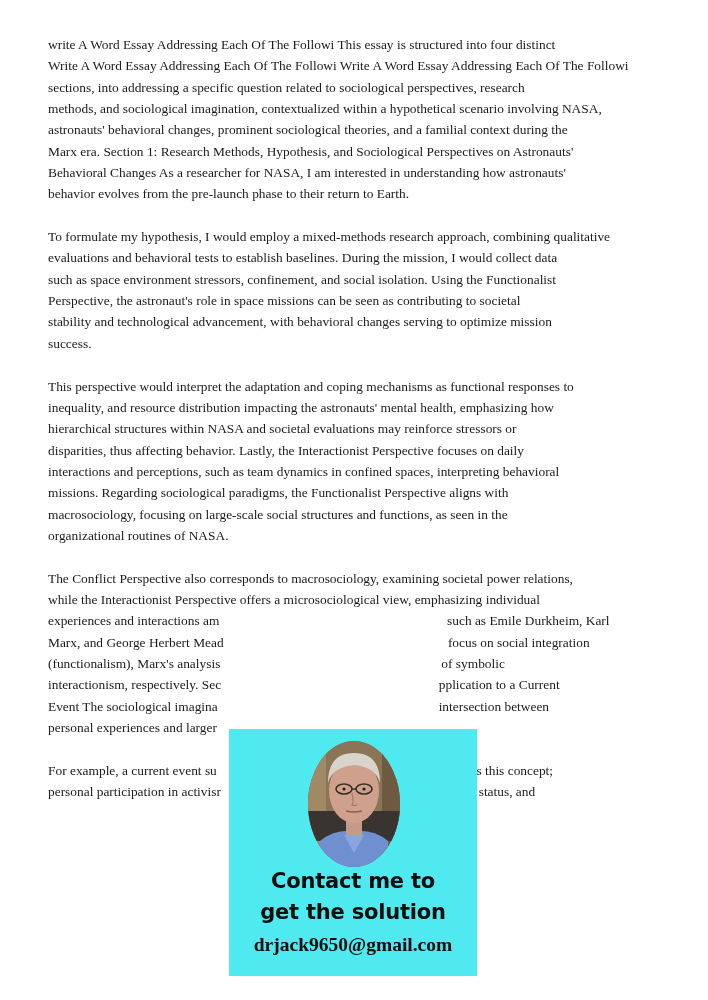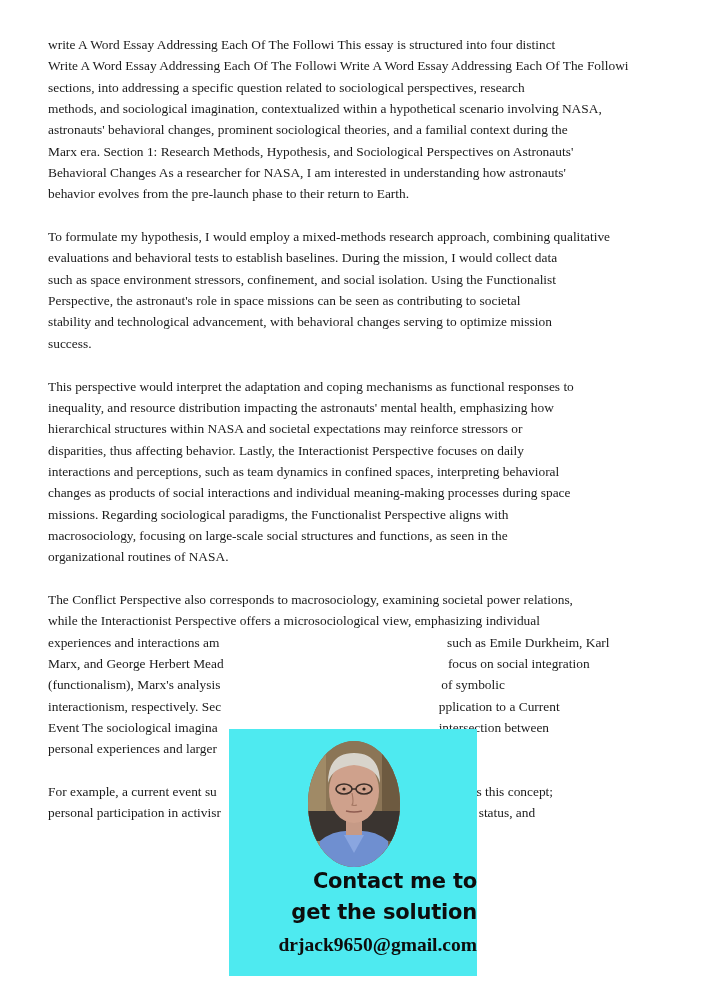--- a/index.html
+++ b/index.html
@@ -51,37 +51,37 @@
     .avatar svg {
       display: block;
       width: 100%;
       height: 100%;
     }
     .promo-heading {
       position: absolute;
       left: 0;
       top: 137px;
       width: 100%;
-      text-align: right;
+      text-align: center;
       font-family: "DejaVu Sans", "Liberation Sans", sans-serif;
       font-weight: bold;
       font-size: 21px;
       line-height: 31px;
       color: #0d0d0d;
       letter-spacing: -0.2px;
     }
     .promo-heading .hl {
       display: block;
     }
     .promo-email {
       position: absolute;
       left: 0;
       top: 204px;
       width: 100%;
-      text-align: right;
+      text-align: center;
       font-family: "Liberation Serif", "DejaVu Serif", serif;
       font-weight: bold;
       font-size: 19.5px;
       line-height: 24px;
       color: #0d0d0d;
     }
   </style>
 </head>
 <body>
 
@@ -100,24 +100,23 @@
     <span class="line">To formulate my hypothesis, I would employ a mixed-methods research approach, combining qualitative</span>
     <span class="line">evaluations and behavioral tests to establish baselines. During the mission, I would collect data</span>
     <span class="line">such as space environment stressors, confinement, and social isolation. Using the Functionalist</span>
     <span class="line">Perspective, the astronaut's role in space missions can be seen as contributing to societal</span>
     <span class="line">stability and technological advancement, with behavioral changes serving to optimize mission</span>
     <span class="line">success.</span>
   </div>
   <div class="para">
     <span class="line">This perspective would interpret the adaptation and coping mechanisms as functional responses to</span>
     <span class="line">inequality, and resource distribution impacting the astronauts' mental health, emphasizing how</span>
-    <span class="line">hierarchical structures within NASA and societal expectations may reinforce stressors or</span>
+    <span class="line">hierarchical structures within NASA and societal evaluations may reinforce stressors or</span>
     <span class="line">disparities, thus affecting behavior. Lastly, the Interactionist Perspective focuses on daily</span>
     <span class="line">interactions and perceptions, such as team dynamics in confined spaces, interpreting behavioral</span>
-    <span class="line">changes as products of social interactions and individual meaning-making processes during space</span>
     <span class="line">missions. Regarding sociological paradigms, the Functionalist Perspective aligns with</span>
     <span class="line">macrosociology, focusing on large-scale social structures and functions, as seen in the</span>
     <span class="line">organizational routines of NASA.</span>
   </div>
   <div class="para">
     <span class="line">The Conflict Perspective also corresponds to macrosociology, examining societal power relations,</span>
     <span class="line">while the Interactionist Perspective offers a microsociological view, emphasizing individual</span>
     <span class="line" style="white-space: pre;">experiences and interactions am                                                                    such as Emile Durkheim, Karl</span>
     <span class="line" style="white-space: pre;">Marx, and George Herbert Mead                                                                   focus on social integration</span>
     <span class="line" style="white-space: pre;">(functionalism), Marx's analysis                                                                  of symbolic</span>

